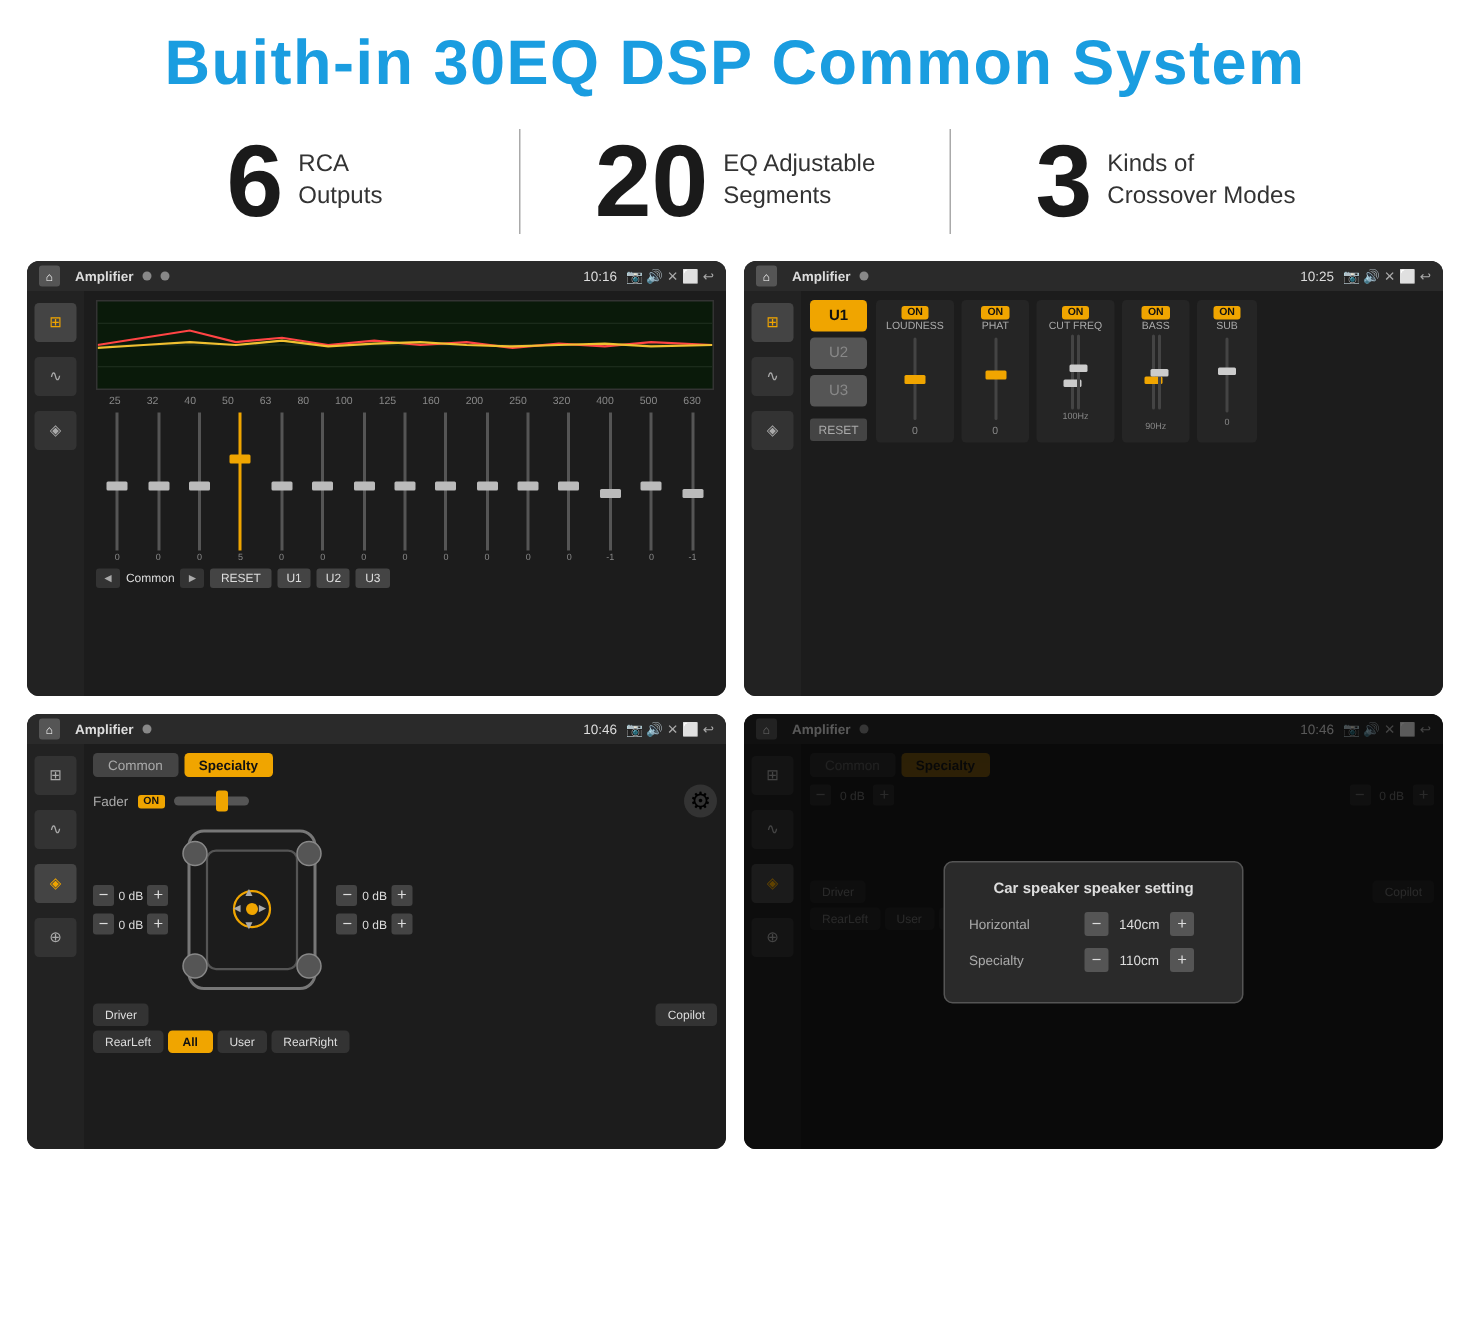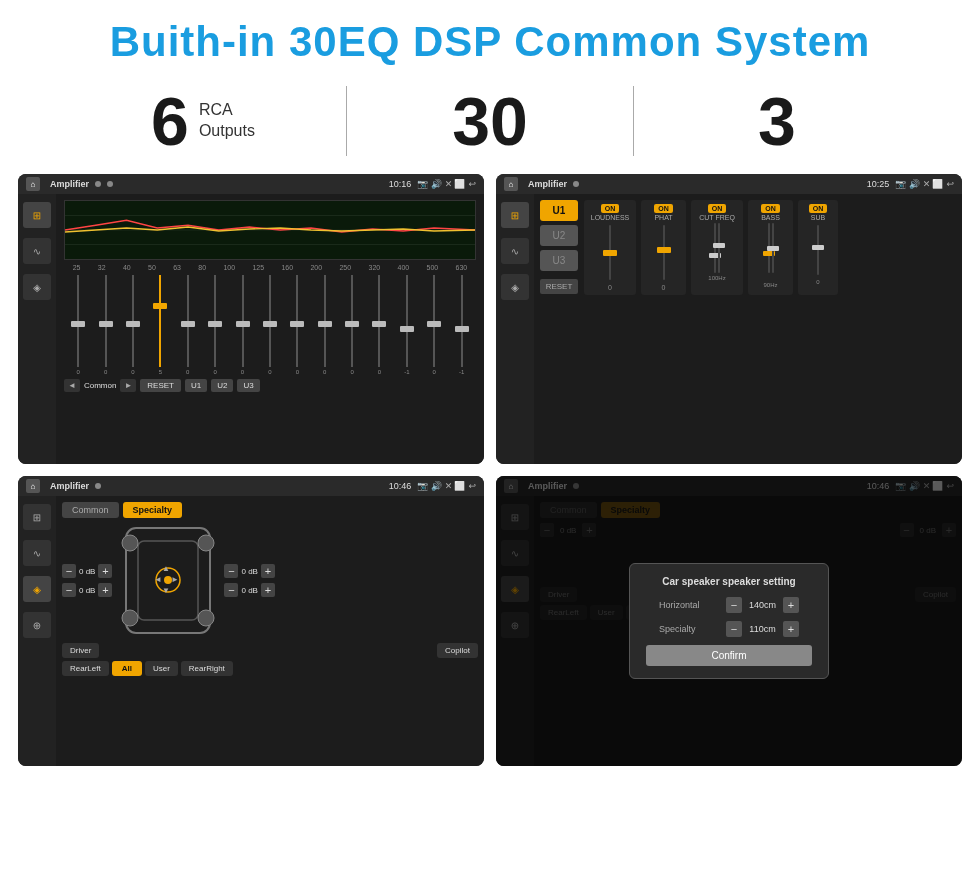--- a/index.html
+++ b/index.html
@@ -184,23 +184,22 @@
     .dialog-title {
       font-size: 10px;
       color: #ddd;
       text-align: center;
       margin-bottom: 10px;
       font-weight: bold;
     }
     .dialog-row {
       display: flex;
       align-items: center;
-      gap: 12px;
+      gap: 22px;
       margin-bottom: 8px;
-      justify-content: center;
     }
     .dialog-row-label {
       font-size: 9px;
       color: #aaa;
       width: 55px;
     }
     .dialog-value-group {
       display: flex;
       align-items: center;
       gap: 3px;
@@ -245,25 +244,27 @@
 
 <h1 class="page-title">Buith-in 30EQ DSP Common System</h1>
 
 <div class="stats-row">
   <div class="stat-item">
     <span class="stat-number">6</span>
     <span class="stat-label">RCA<br>Outputs</span>
   </div>
   <div class="stat-divider"></div>
   <div class="stat-item">
-    <span class="stat-number">30</span>
+    <span class="stat-number">20</span>
+    <span class="stat-label">EQ Adjustable<br>Segments</span>
   </div>
   <div class="stat-divider"></div>
   <div class="stat-item">
     <span class="stat-number">3</span>
+    <span class="stat-label">Kinds of<br>Crossover Modes</span>
   </div>
 </div>
 
 <div class="screenshots-grid">
 
   <div class="screen-card">
     <div class="status-bar">
       <div class="home-icon">⌂</div>
       <span class="app-name">Amplifier</span>
       <span class="dot-icon"></span>
@@ -521,20 +522,28 @@
         <div class="toolbar-icon active">◈</div>
         <div class="toolbar-icon">⊕</div>
       </div>
       <div style="flex:1;padding:6px;background:#1c1c1c;">
 
         <div style="display:flex;gap:4px;margin-bottom:5px;">
           <div style="padding:3px 10px;border-radius:3px;font-size:9px;background:#444;color:#aaa;">Common</div>
           <div style="padding:3px 10px;border-radius:3px;font-size:9px;background:#f0a500;color:#111;font-weight:bold;">Specialty</div>
         </div>
 
+        <div style="display:flex;align-items:center;gap:6px;margin-bottom:4px;">
+          <span style="font-size:9px;color:#aaa;">Fader</span>
+          <span style="background:#f0a500;color:#111;font-size:7px;padding:1px 4px;border-radius:2px;font-weight:bold;">ON</span>
+          <div style="width:50px;height:6px;background:#555;border-radius:3px;position:relative;">
+            <div style="width:8px;height:14px;background:#f0a500;position:absolute;top:50%;left:55%;transform:translateY(-50%);border-radius:2px;"></div>
+          </div>
+          <div style="width:22px;height:22px;background:#333;border-radius:50%;display:flex;align-items:center;justify-content:center;margin-left:auto;">⚙</div>
+        </div>
 
         <div style="display:flex;align-items:center;gap:6px;">
 
           <div style="display:flex;flex-direction:column;gap:5px;">
             <div style="display:flex;align-items:center;gap:3px;">
               <div style="width:14px;height:14px;background:#444;border-radius:2px;display:flex;align-items:center;justify-content:center;font-size:11px;color:#ddd;">−</div>
               <span style="font-size:8px;color:#ddd;">0 dB</span>
               <div style="width:14px;height:14px;background:#444;border-radius:2px;display:flex;align-items:center;justify-content:center;font-size:11px;color:#ddd;">+</div>
             </div>
             <div style="display:flex;align-items:center;gap:3px;">
@@ -652,18 +661,17 @@
 
         <div class="dialog-row">
           <span class="dialog-row-label">Specialty</span>
           <div class="dialog-value-group">
             <div class="dialog-minus">−</div>
             <span class="dialog-value">110cm</span>
             <div class="dialog-plus">+</div>
           </div>
         </div>
 
-        <div class="dialog-confirm-btn">Confirm</div>
       </div>
     </div>
   </div>
 
 </div>
 
 </body></html>

